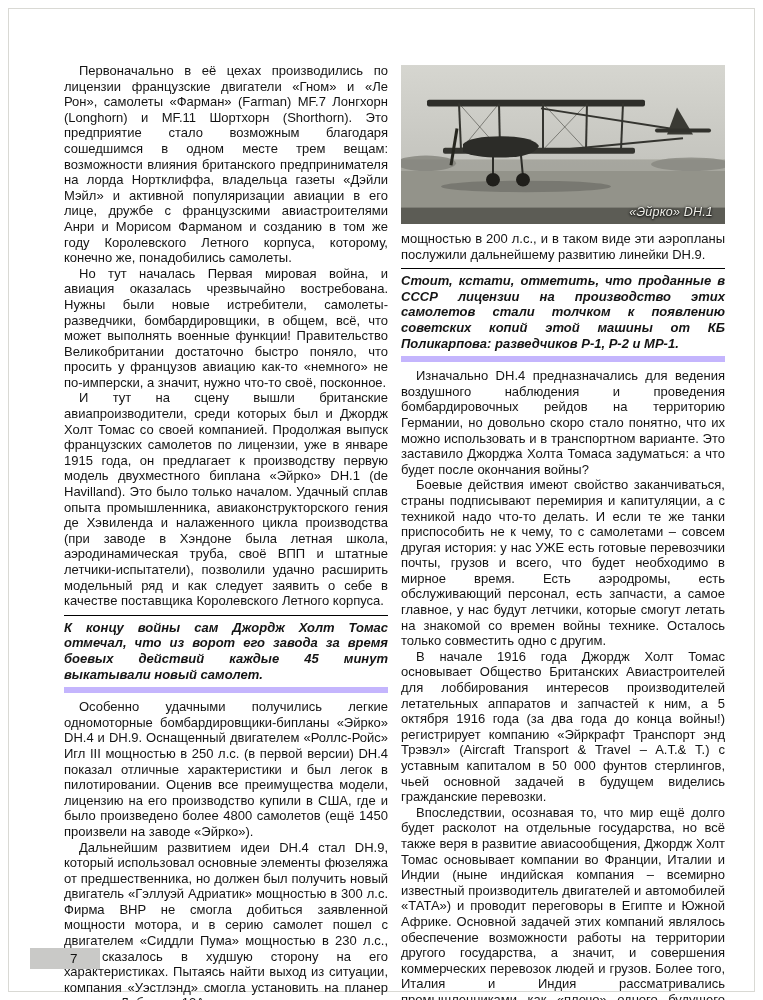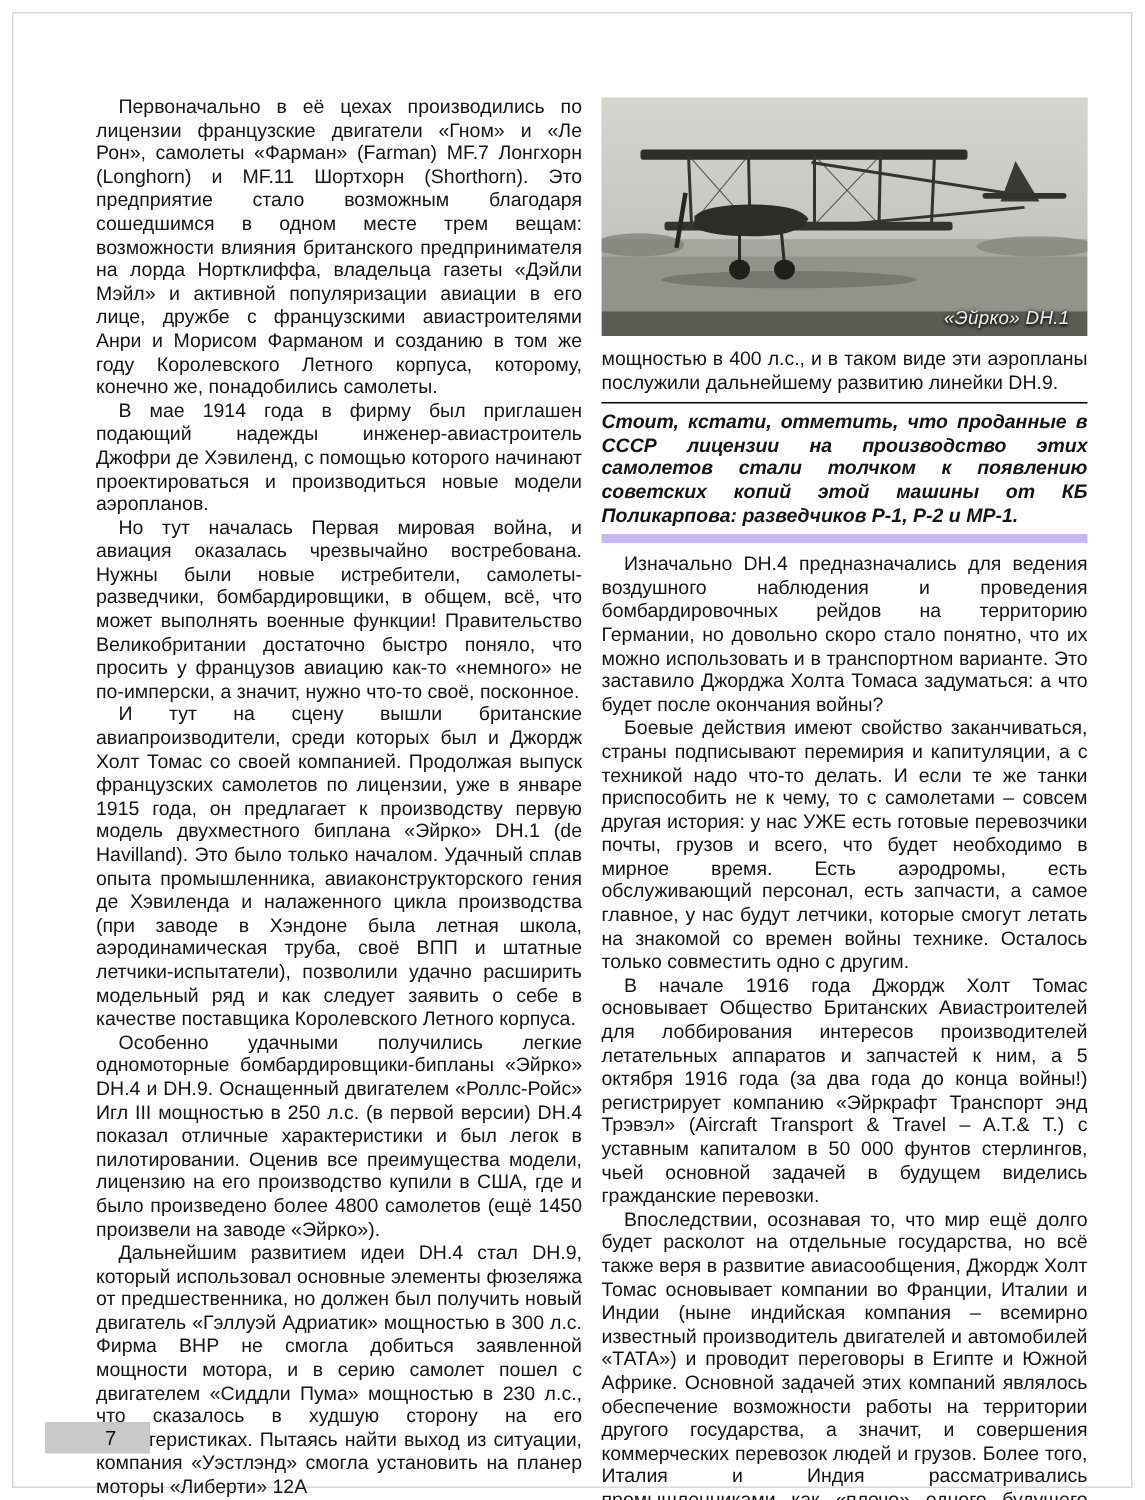--- a/index.html
+++ b/index.html
@@ -95,23 +95,23 @@
 </style>
 </head>
 <body>
 
 <div class="page-frame"></div>
 
 <div class="content">
 
   <div class="col">
     <p class="body">Первоначально в её цехах производились по лицензии французские двигатели «Гном» и «Ле Рон», самолеты «Фарман» (Farman) MF.7 Лонгхорн (Longhorn) и MF.11 Шортхорн (Shorthorn). Это предприятие стало возможным благодаря сошедшимся в одном месте трем вещам: возможности влияния британского предпринимателя на лорда Нортклиффа, владельца газеты «Дэйли Мэйл» и активной популяризации авиации в его лице, дружбе с французскими авиастроителями Анри и Морисом Фарманом и созданию в том же году Королевского Летного корпуса, которому, конечно же, понадобились самолеты.</p>
-    <p class="body">В мае 1914 года в фирму был приглашен подающий надежды инженер-авиастроитель Джофри де Хэвиленд, с помощью которого начинают проектироваться и производиться новые модели аэропланов.</p>
     <p class="body">Но тут началась Первая мировая война, и авиация оказалась чрезвычайно востребована. Нужны были новые истребители, самолеты-разведчики, бомбардировщики, в общем, всё, что может выполнять военные функции! Правительство Великобритании достаточно быстро поняло, что просить у французов авиацию как-то «немного» не по-имперски, а значит, нужно что-то своё, посконное.</p>
     <p class="body">И тут на сцену вышли британские авиапроизводители, среди которых был и Джордж Холт Томас со своей компанией. Продолжая выпуск французских самолетов по лицензии, уже в январе 1915 года, он предлагает к производству первую модель двухместного биплана «Эйрко» DH.1 (de Havilland). Это было только началом. Удачный сплав опыта промышленника, авиаконструкторского гения де Хэвиленда и налаженного цикла производства (при заводе в Хэндоне была летная школа, аэродинамическая труба, своё ВПП и штатные летчики-испытатели), позволили удачно расширить модельный ряд и как следует заявить о себе в качестве поставщика Королевского Летного корпуса.</p>
+    <div class="callout">К концу войны сам Джордж Холт Томас отмечал, что из ворот его завода за время боевых действий каждые 45 минут выкатывали новый самолет.</div>
     <p class="body">Особенно удачными получились легкие одномоторные бомбардировщики-бипланы «Эйрко» DH.4 и DH.9. Оснащенный двигателем «Роллс-Ройс» Игл III мощностью в 250 л.с. (в первой версии) DH.4 показал отличные характеристики и был легок в пилотировании. Оценив все преимущества модели, лицензию на его производство купили в США, где и было произведено более 4800 самолетов (ещё 1450 произвели на заводе «Эйрко»).</p>
     <p class="body">Дальнейшим развитием идеи DH.4 стал DH.9, который использовал основные элементы фюзеляжа от предшественника, но должен был получить новый двигатель «Гэллуэй Адриатик» мощностью в 300 л.с. Фирма BHP не смогла добиться заявленной мощности мотора, и в серию самолет пошел с двигателем «Сиддли Пума» мощностью в 230 л.с., что сказалось в худшую сторону на его характеристиках. Пытаясь найти выход из ситуации, компания «Уэстлэнд» смогла установить на планер моторы «Либерти» 12А</p>
   </div>
 
   <div class="col">
 
     <div class="photo">
       <svg viewBox="0 0 324 165" preserveAspectRatio="none" aria-hidden="true">
         <defs>
           <linearGradient id="sky" x1="0" y1="0" x2="0" y2="1">
@@ -156,21 +156,21 @@
         <line x1="56" y1="66" x2="50" y2="104" stroke="#26261f" stroke-width="3"></line>
 
         <line x1="92" y1="94" x2="92" y2="116" stroke="#2c2c28" stroke-width="2"></line>
         <line x1="120" y1="94" x2="122" y2="116" stroke="#2c2c28" stroke-width="2"></line>
         <circle cx="92" cy="119" r="7" fill="#201f1b"></circle>
         <circle cx="122" cy="119" r="7" fill="#201f1b"></circle>
       </svg>
       <div class="photo-caption">«Эйрко» DH.1</div>
     </div>
 
-    <p class="nodent">мощностью в 400 л.с., и в таком виде эти аэропланы послужили дальнейшему развитию линейки DH.9.</p>
+    <p class="nodent">мощностью в 200 л.с., и в таком виде эти аэропланы послужили дальнейшему развитию линейки DH.9.</p>
 
     <div class="callout">Стоит, кстати, отметить, что проданные в СССР лицензии на производство этих самолетов стали толчком к появлению советских копий этой машины от КБ Поликарпова: разведчиков Р-1, Р-2 и МР-1.</div>
 
     <p class="body">Изначально DH.4 предназначались для ведения воздушного наблюдения и проведения бомбардировочных рейдов на территорию Германии, но довольно скоро стало понятно, что их можно использовать и в транспортном варианте. Это заставило Джорджа Холта Томаса задуматься: а что будет после окончания войны?</p>
     <p class="body">Боевые действия имеют свойство заканчиваться, страны подписывают перемирия и капитуляции, а с техникой надо что-то делать. И если те же танки приспособить не к чему, то с самолетами – совсем другая история: у нас УЖЕ есть готовые перевозчики почты, грузов и всего, что будет необходимо в мирное время. Есть аэродромы, есть обслуживающий персонал, есть запчасти, а самое главное, у нас будут летчики, которые смогут летать на знакомой со времен войны технике. Осталось только совместить одно с другим.</p>
     <p class="body">В начале 1916 года Джордж Холт Томас основывает Общество Британских Авиастроителей для лоббирования интересов производителей летательных аппаратов и запчастей к ним, а 5 октября 1916 года (за два года до конца войны!) регистрирует компанию «Эйркрафт Транспорт энд Трэвэл» (Aircraft Transport &amp; Travel – A.T.&amp; T.) с уставным капиталом в 50 000 фунтов стерлингов, чьей основной задачей в будущем виделись гражданские перевозки.</p>
     <p class="body">Впоследствии, осознавая то, что мир ещё долго будет расколот на отдельные государства, но всё также веря в развитие авиасообщения, Джордж Холт Томас основывает компании во Франции, Италии и Индии (ныне индийская компания – всемирно известный производитель двигателей и автомобилей «ТАТА») и проводит переговоры в Египте и Южной Африке. Основной задачей этих компаний являлось обеспечение возможности работы на территории другого государства, а значит, и совершения коммерческих перевозок людей и грузов. Более того, Италия и Индия рассматривались промышленниками как «плечо» одного будущего длинного маршрута, который мог бы связать Метрополию со страной раджей и, быть может, с Австралией.</p>
   </div>
 
 </div>

